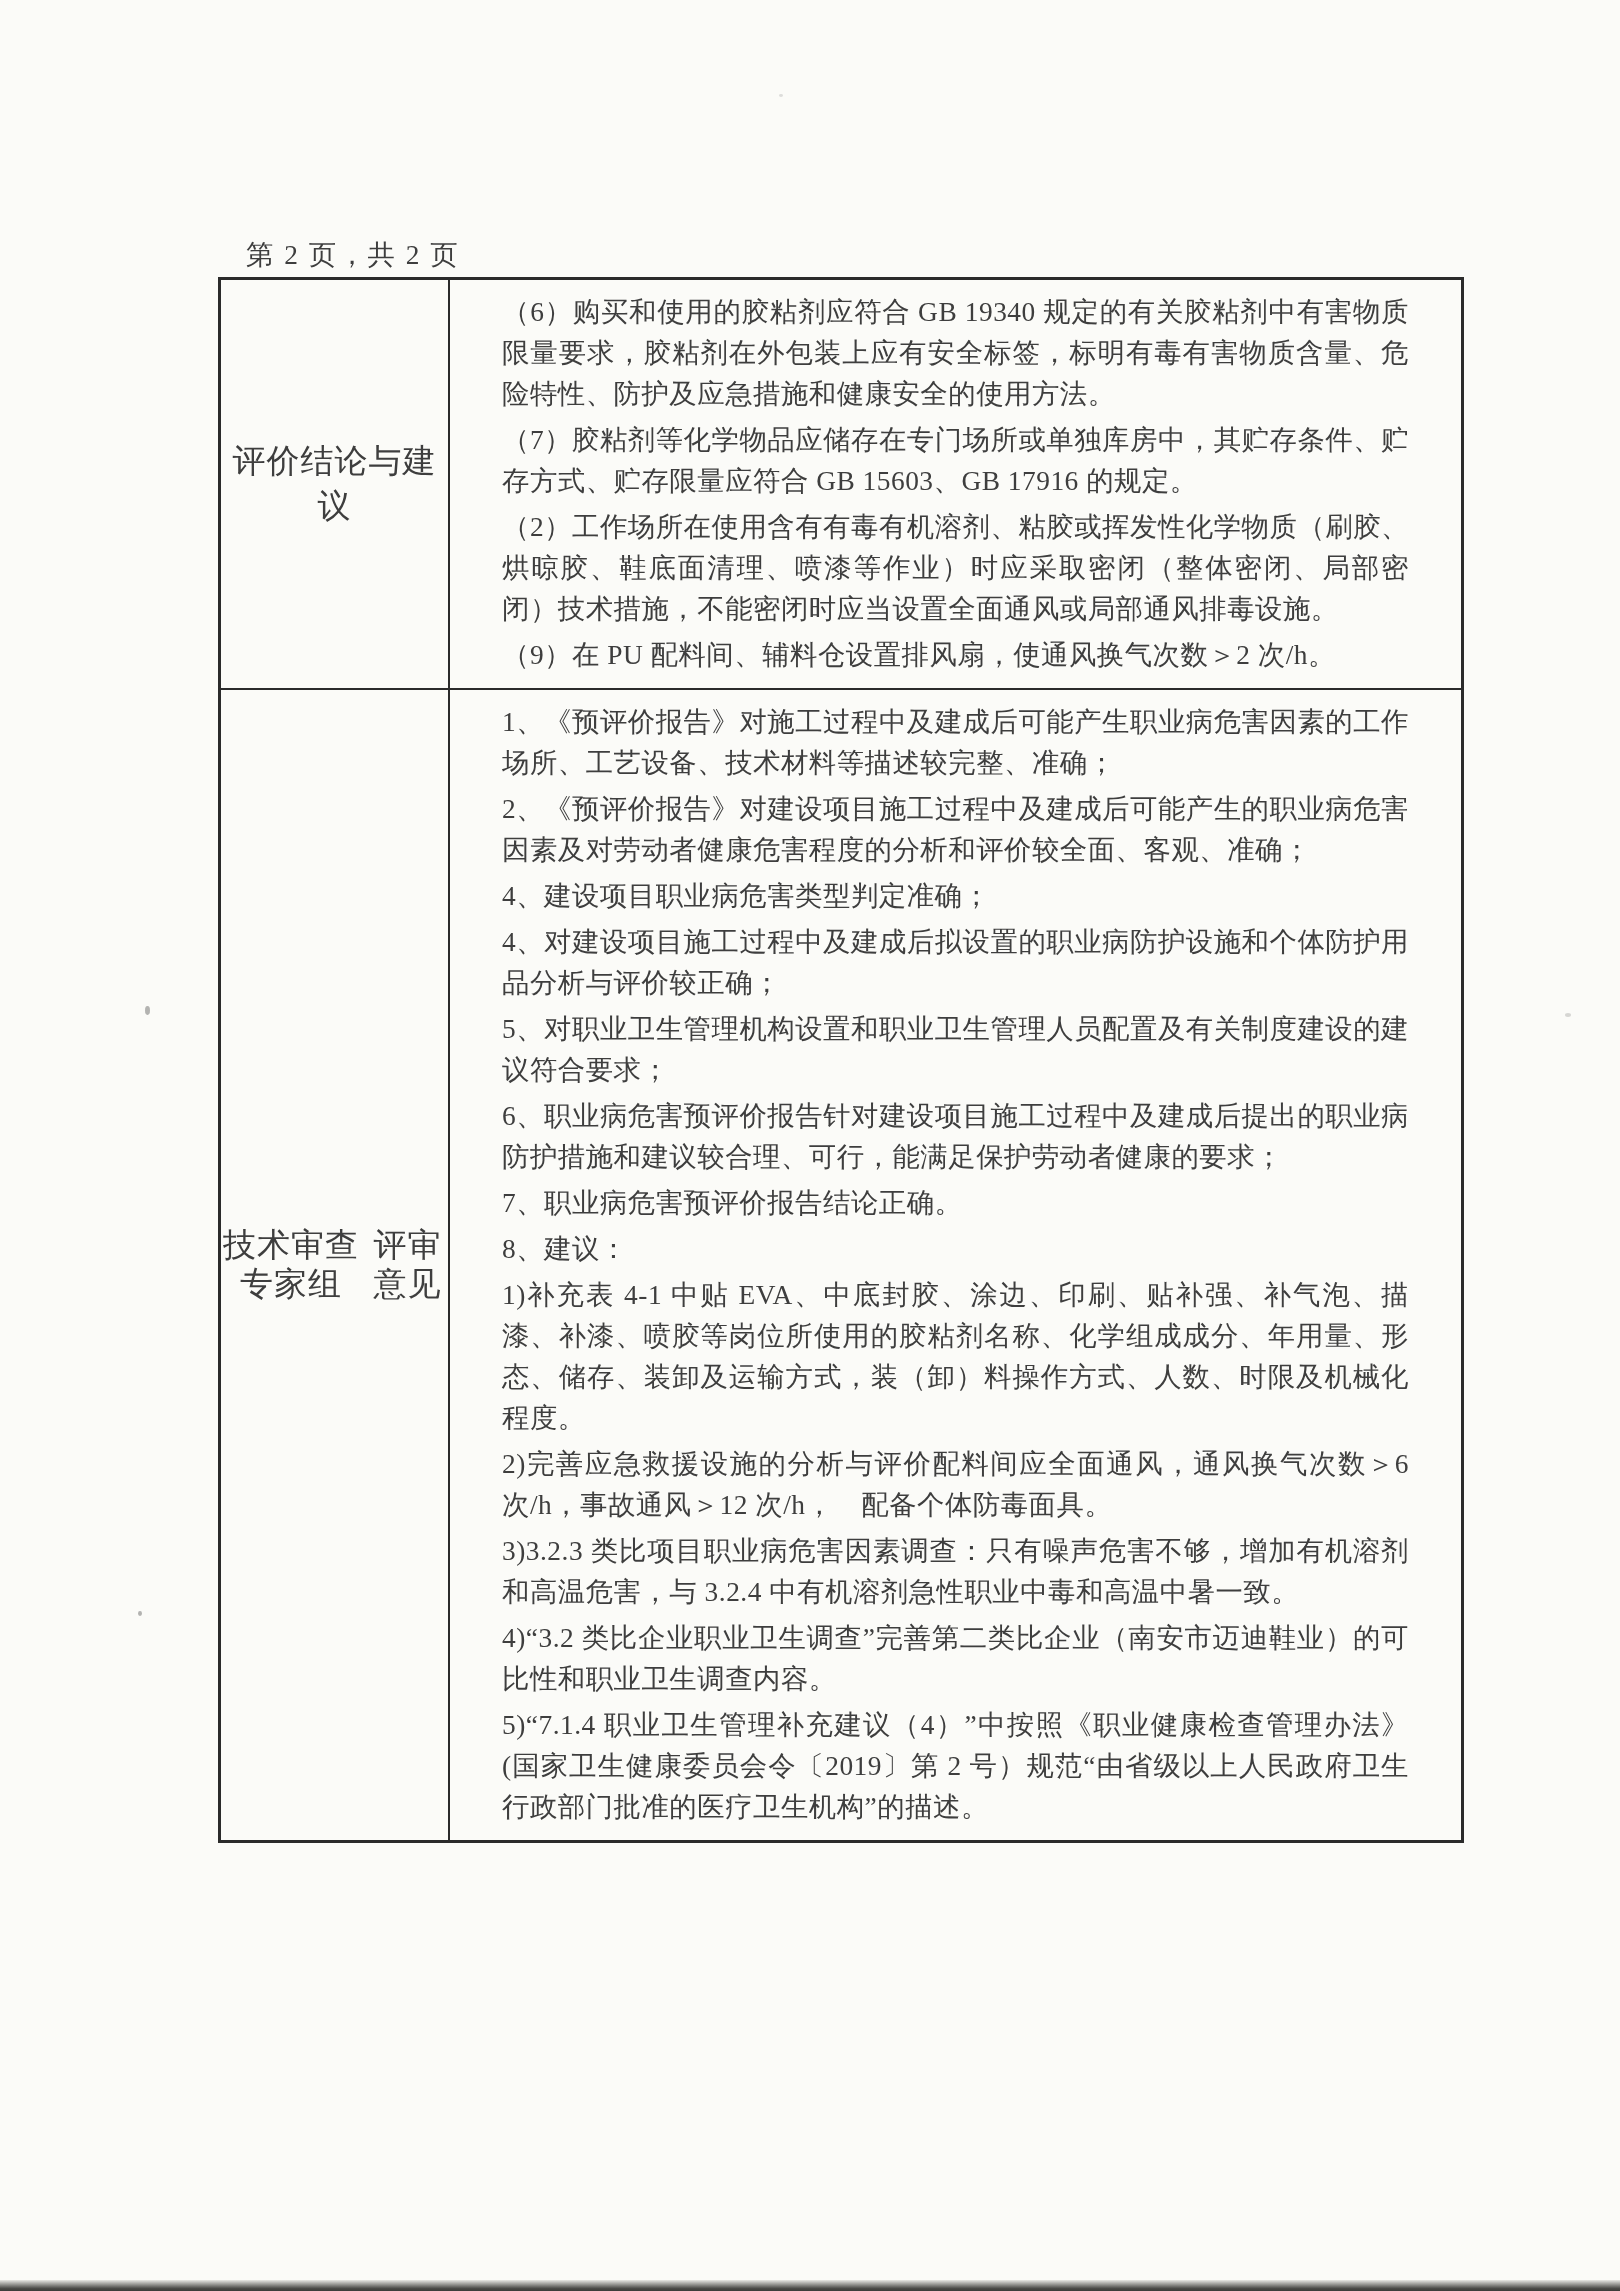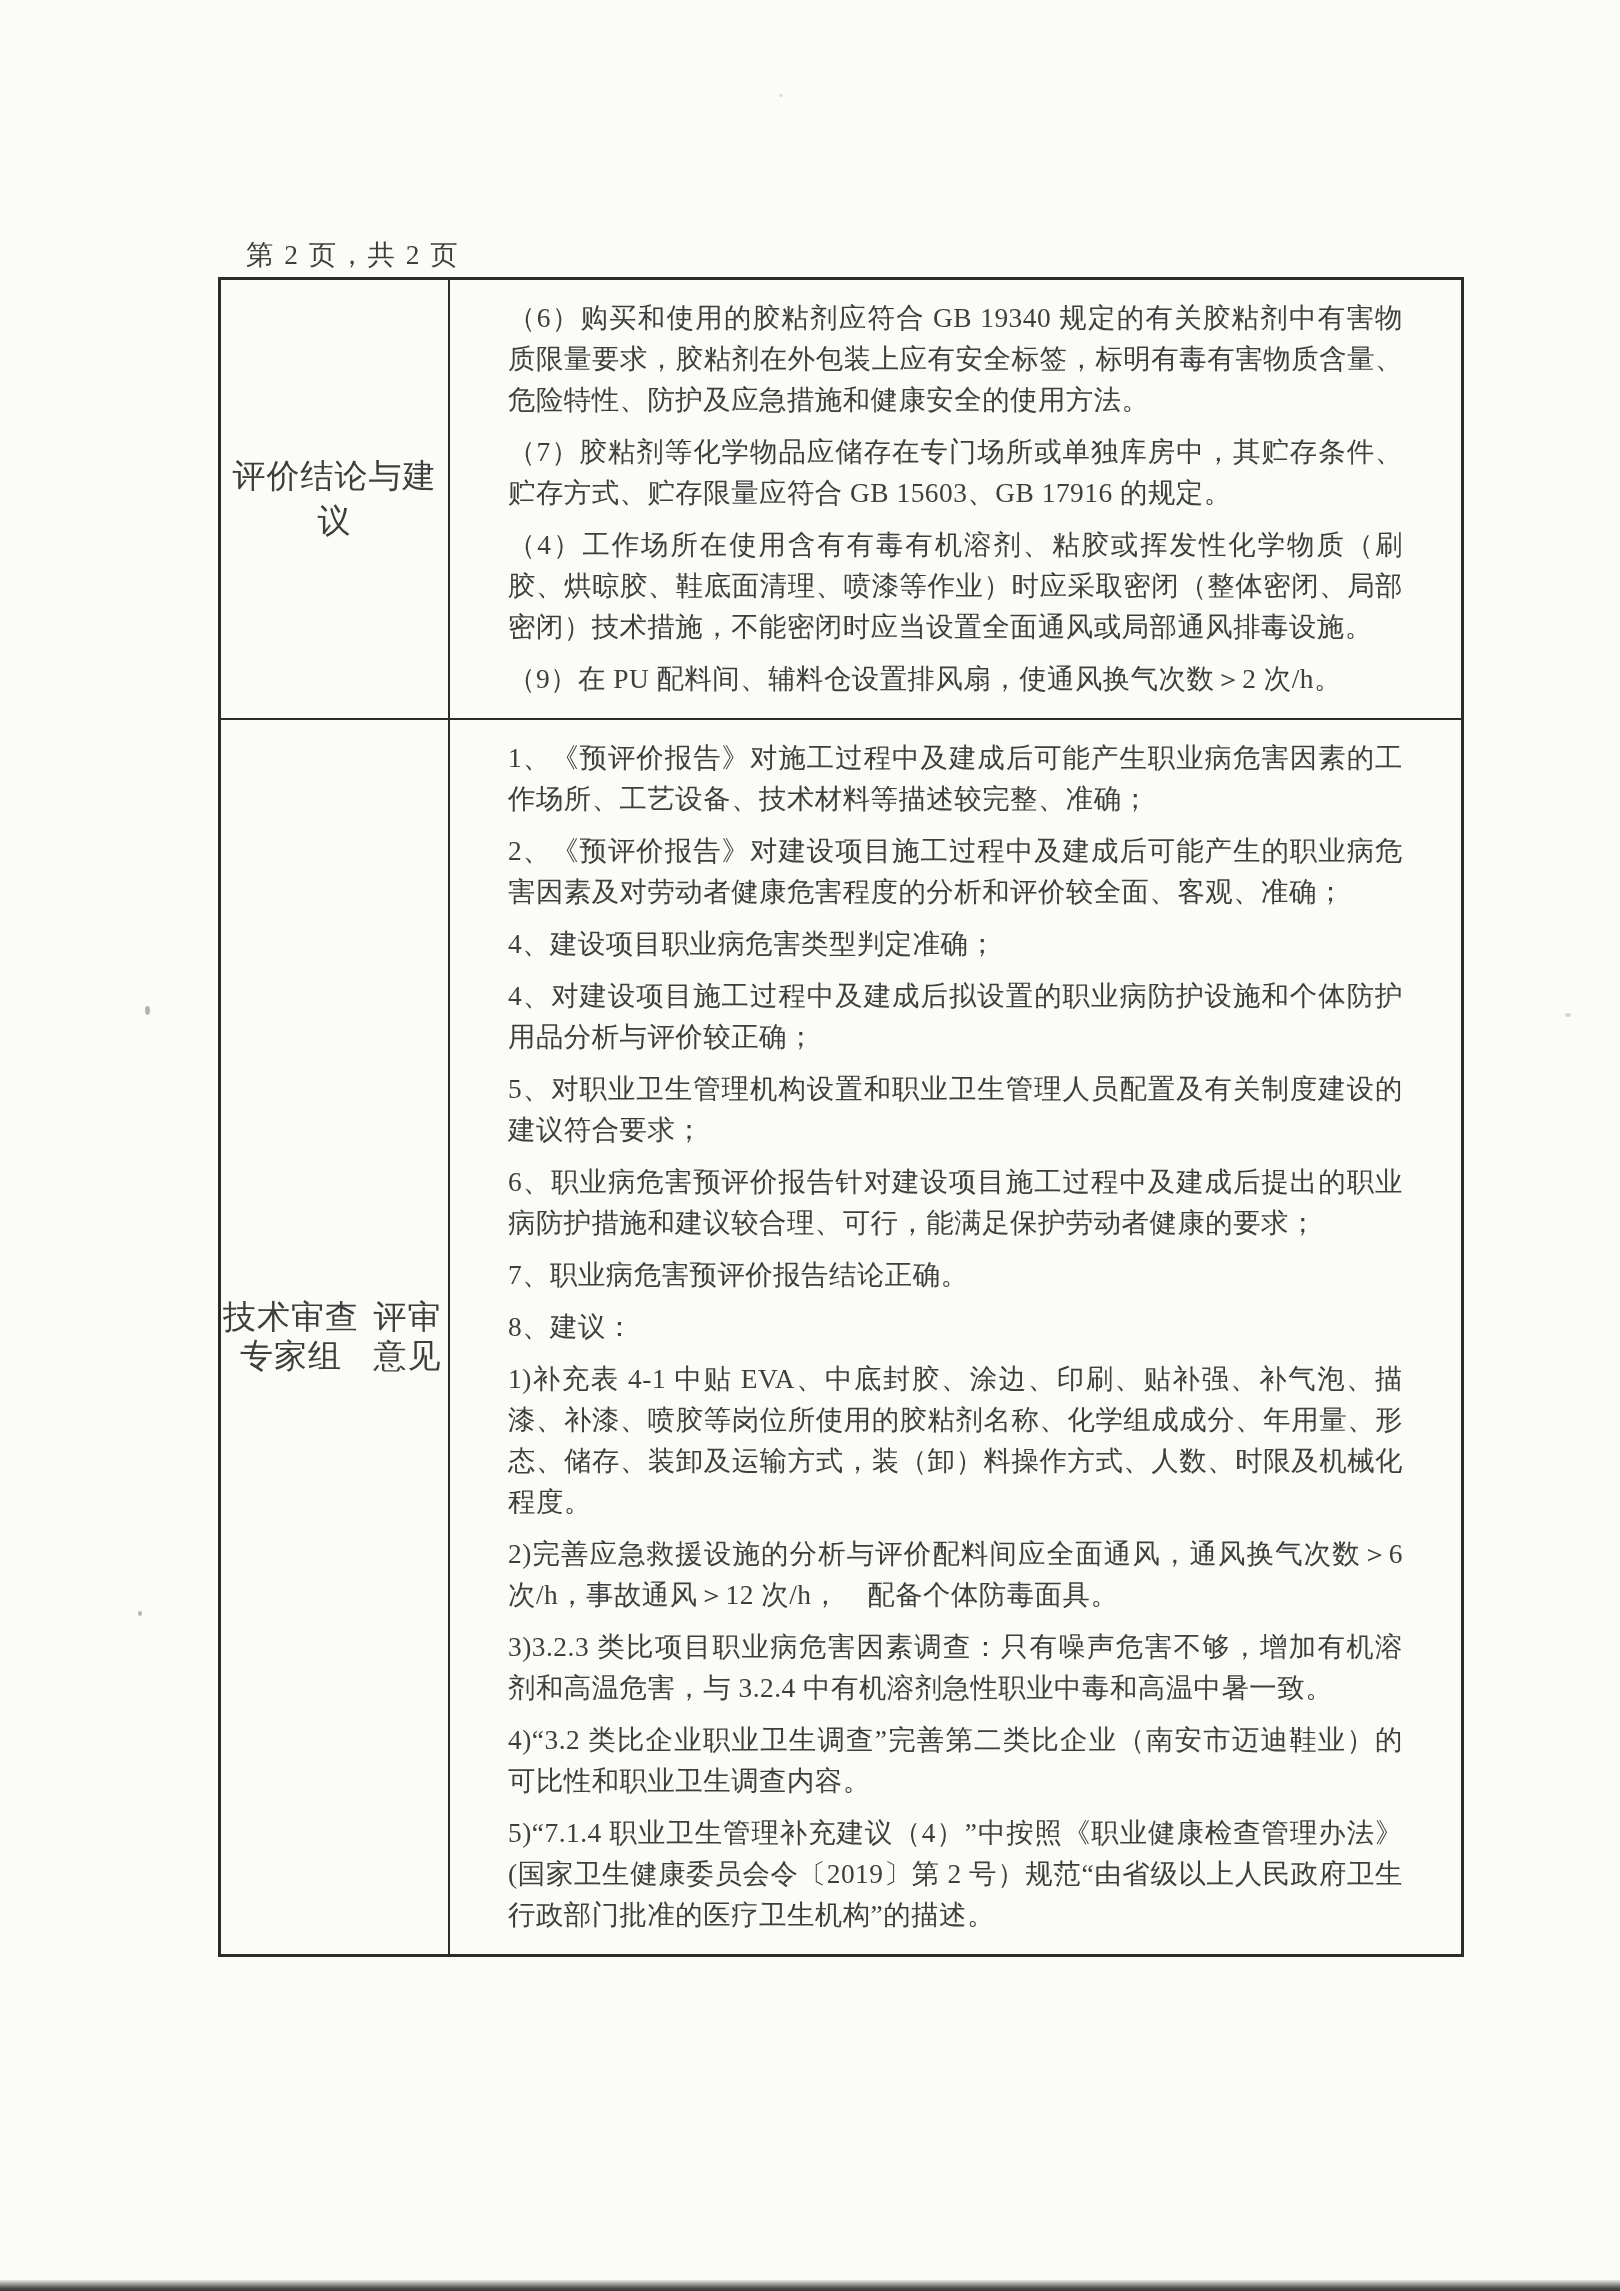--- a/index.html
+++ b/index.html
@@ -50,21 +50,21 @@
   .label-multi {
     display: flex;
     flex-direction: row;
     gap: 7.8px;
     line-height: 39px;
   }
   .content-cell {
     padding: 6.9px 47px 6.9px 47px;
   }
   .content-cell p {
-    margin: 11px;
+    margin: 5px;
     font-size: 27.4px;
     line-height: 41px;
     text-align: justify;
     letter-spacing: 0.5px;
   }
   .row-1 .content-cell { height: 359px; }
   .row-2 .content-cell { height: 1019px; }
   
   .scan-edge-bottom {
     position: absolute;
@@ -93,21 +93,21 @@
 
   <table class="review-table">
     <tbody>
         <tr class="row-1">
       <td class="label-cell">
         <span>评价结论与建议</span>
       </td>
       <td class="content-cell">
         <p>（6）购买和使用的胶粘剂应符合 GB 19340 规定的有关胶粘剂中有害物质限量要求，胶粘剂在外包装上应有安全标签，标明有毒有害物质含量、危险特性、防护及应急措施和健康安全的使用方法。</p>
         <p>（7）胶粘剂等化学物品应储存在专门场所或单独库房中，其贮存条件、贮存方式、贮存限量应符合 GB 15603、GB 17916 的规定。</p>
-        <p>（4）工作场所在使用含有有毒有机溶剂、粘胶或挥发性化学物质（刷胶、烘晾胶、鞋底面清理、喷漆等作业）时应采取密闭（整体密闭、局部密闭）技术措施，不能密闭时应当设置全面通风或局部通风排毒设施。</p>
+        <p>（2）工作场所在使用含有有毒有机溶剂、粘胶或挥发性化学物质（刷胶、烘晾胶、鞋底面清理、喷漆等作业）时应采取密闭（整体密闭、局部密闭）技术措施，不能密闭时应当设置全面通风或局部通风排毒设施。</p>
         <p>（9）在 PU 配料间、辅料仓设置排风扇，使通风换气次数＞2 次/h。</p>
       </td>
     </tr>
     <tr class="row-2">
       <td class="label-cell">
         <div class="label-multi">
           <span>技术审查专家组</span>
           <span>评审意见</span>
         </div>
       </td>

